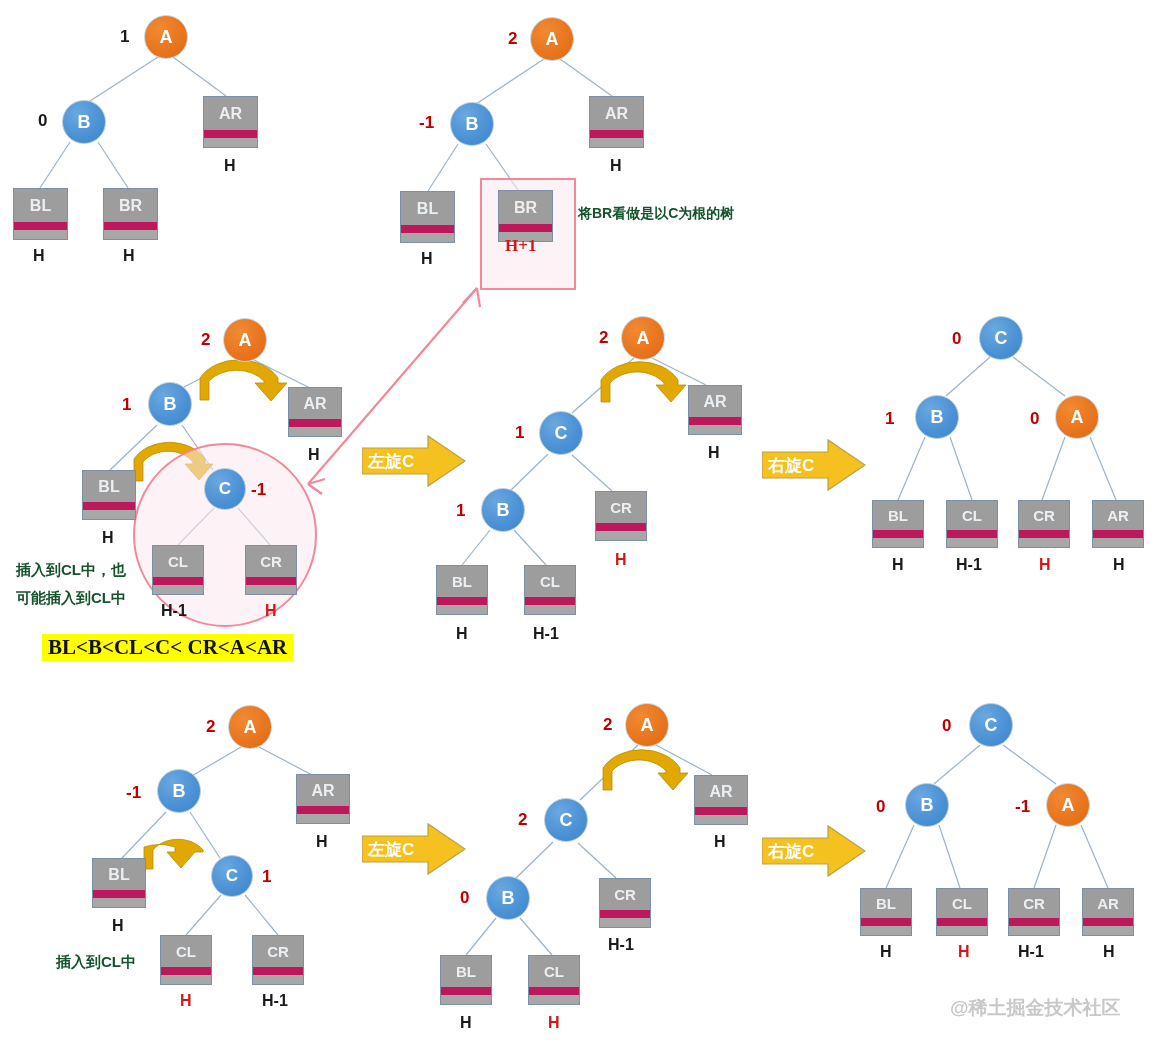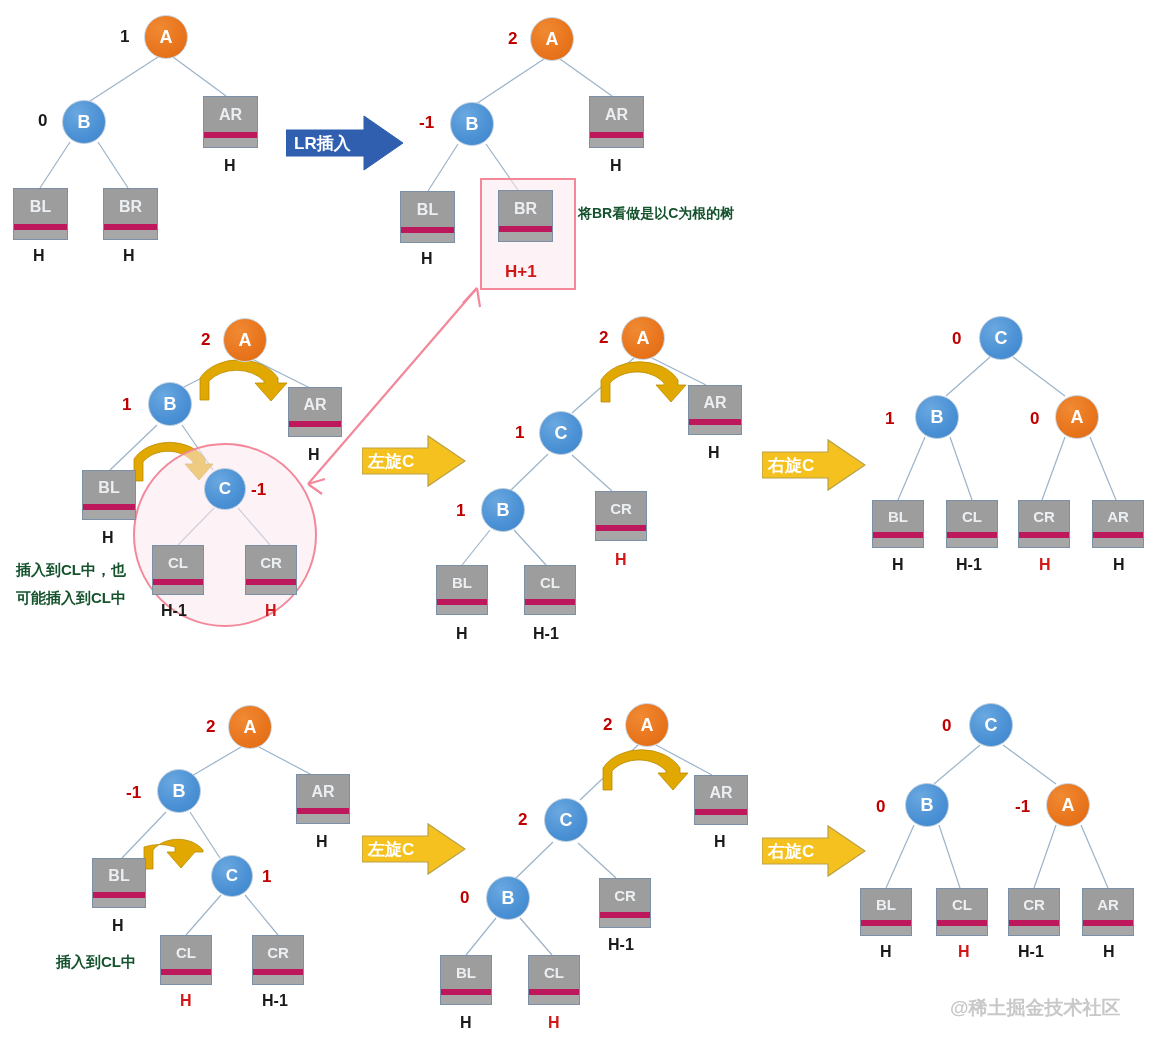--- a/index.html
+++ b/index.html
@@ -40,21 +40,21 @@
     border:1px solid #7b8fa6;
     background:#9b9b9b;
     z-index:4;
     display:flex;flex-direction:column;
   }
   .rect .top{
     flex:1 1 auto;
     display:flex;align-items:center;justify-content:center;
     color:#eceff2;font-weight:bold;
     background:#9d9d9d;
-    border-bottom:6px solid #be185d;
+    border-bottom:8px solid #be185d;
   }
   .rect .bot{
     height:9px;flex:0 0 9px;
     background:#a7a7a7;
   }
 
   
   .lbl{position:absolute;white-space:nowrap;z-index:6;}
   .lbl.bf{color:#c00000;font-weight:bold;}
   .lbl.bf0{color:#1a1a1a;font-weight:bold;}
@@ -178,26 +178,20 @@
 
       <path d="M153,869 L153,850 A30,24 0 0 1 203,850 L203,852 L195,852 L181,868 L167,852 L175,852 L175,847 A40,31 0 0 0 144,847 L144,869 Z"></path>
 
       <path d="M612,790 L612,771 A33,26 0 0 1 666,771 L666,773 L658,773 L673,790 L688,773 L680,773 L680,768 A43,33 0 0 0 603,768 L603,790 Z"></path>
     </g>
   </svg>
 
   <div class="hl-rect" style="left:480px;top:178px;width:92px;height:108px;"></div>
   <div class="hl-circle" style="left:133px;top:443px;width:180px;height:180px;"></div>
 
-  <div class="steparrow" style="left:286px;top:114px;width:118px;height:58px;">
-    <svg width="118" height="58" viewBox="0 0 118 58">
-      <polygon points="0,16 78,16 78,2 117,29 78,56 78,42 0,42" fill="#2f5fae" stroke="#2f5fae" stroke-width="1"></polygon>
-    </svg>
-    <span class="txt" style="font-size:17px;padding-left:8px;">LR插入</span>
-  </div>
 
   <div class="steparrow" style="left:362px;top:434px;width:104px;height:54px;">
     <svg width="104" height="54" viewBox="0 0 104 54">
       <polygon points="0,14 66,14 66,2 103,27 66,52 66,40 0,40" fill="#f5c11e" stroke="#b9a14a" stroke-width="1.2"></polygon>
     </svg>
     <span class="txt" style="font-size:17px;padding-left:6px;">左旋C</span>
   </div>
 
   <div class="steparrow" style="left:762px;top:438px;width:104px;height:54px;">
     <svg width="104" height="54" viewBox="0 0 104 54">
@@ -267,21 +261,21 @@
   <div class="rect" style="left:400px;top:191px;width:55px;height:52px;">
     <div class="top" style="font-size:16px;">BL</div>
     <div class="bot"></div>
   </div>
   <div class="lbl h" style="left:421px;top:250px;font-size:16px;">H</div>
 
   <div class="rect" style="left:498px;top:190px;width:55px;height:52px;">
     <div class="top" style="font-size:16px;">BR</div>
     <div class="bot"></div>
   </div>
-  <div class="lbl hred" style="left:505px;top:262px;font-size:17px;">H+1</div>
+  <div class="lbl hred" style="left:505px;top:236px;font-size:17px;font-family:Liberation Serif, serif;">H+1</div>
 
   <div class="lbl note" style="left:578px;top:205px;font-size:14px;">将BR看做是以C为根的树</div>
 
   <div class="node orange" style="left:223px;top:318px;width:44px;height:44px;font-size:18px;">
     <span>A</span>
   </div>
   <div class="lbl bf" style="left:201px;top:330px;font-size:17px;">2</div>
 
   <div class="node blue" style="left:148px;top:382px;width:44px;height:44px;font-size:18px;">
     <span>B</span>
@@ -313,20 +307,21 @@
 
   <div class="rect" style="left:245px;top:545px;width:52px;height:50px;">
     <div class="top" style="font-size:15px;">CR</div>
     <div class="bot"></div>
   </div>
   <div class="lbl hred" style="left:265px;top:602px;font-size:16px;">H</div>
 
   <div class="lbl note" style="left:16px;top:561px;font-size:15px;">插入到CL中，也</div>
   <div class="lbl note" style="left:16px;top:589px;font-size:15px;">可能插入到CL中</div>
 
+  <div class="hl-yellow" style="left:42px;top:634px;font-size:21px;">BL&lt;B&lt;CL&lt;C&lt; CR&lt;A&lt;AR</div>
 
   <div class="node orange" style="left:621px;top:316px;width:44px;height:44px;font-size:18px;">
     <span>A</span>
   </div>
   <div class="lbl bf" style="left:599px;top:328px;font-size:17px;">2</div>
 
   <div class="node blue" style="left:539px;top:411px;width:44px;height:44px;font-size:18px;">
     <span>C</span>
   </div>
   <div class="lbl bf" style="left:515px;top:423px;font-size:17px;">1</div>

